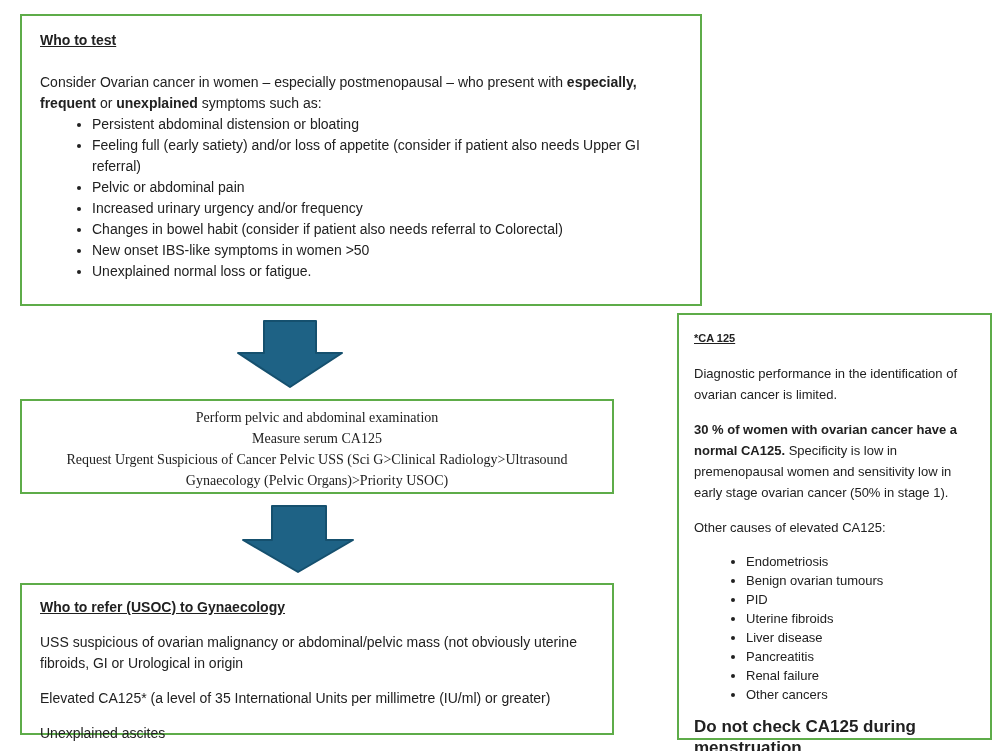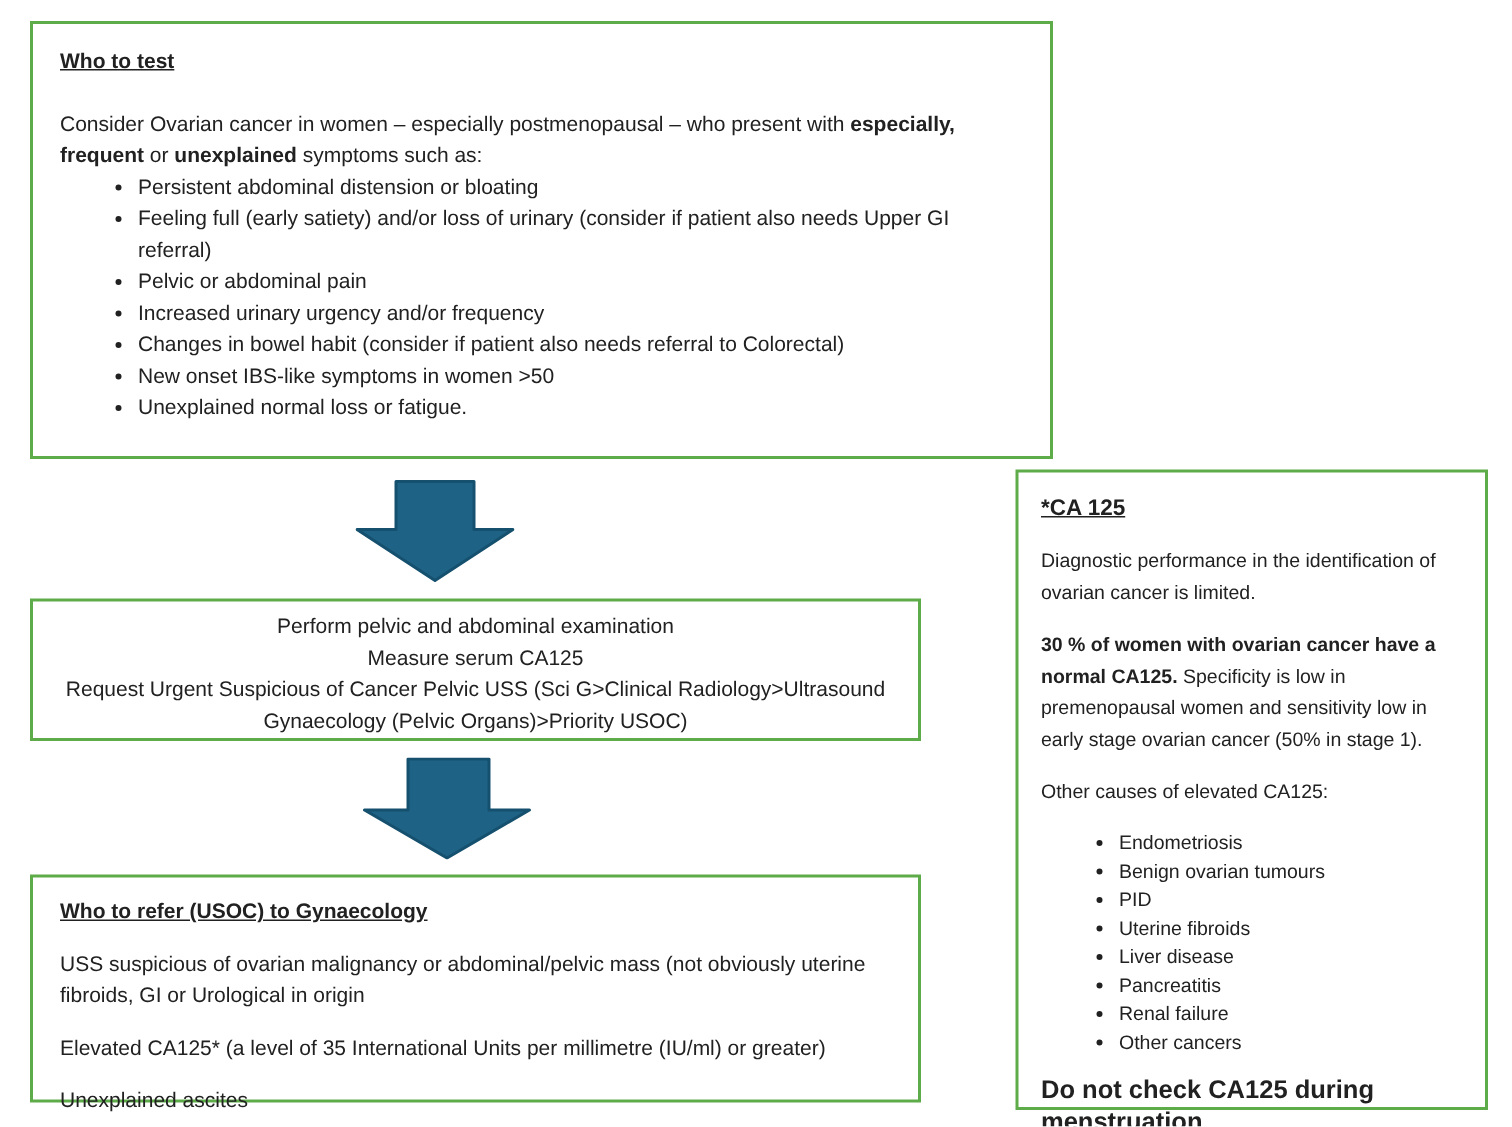--- a/index.html
+++ b/index.html
@@ -47,37 +47,37 @@
   .arrow { position: absolute; }
   .arrow-1 { left: 237px; top: 320px; }
   .arrow-2 { left: 242px; top: 505px; }
   
   .box-actions {
     left: 20px; top: 399px; width: 594px; height: 95px;
     padding: 6px 12px;
     font-size: 14px; line-height: 21px;
     text-align: center;
   }
-  .box-actions .action-line { margin: 0; }
+  .box-actions .action-line { margin: 0; font-family: Liberation Serif, serif; }
   
   .box-who-to-refer {
     left: 20px; top: 583px; width: 594px; height: 152px;
     padding: 12px 18px;
     font-size: 14px; line-height: 21px;
   }
   .box-who-to-refer .box-title { margin-bottom: 14px; }
   .box-who-to-refer p { margin: 0 0 14px 0; }
   .box-who-to-refer p:last-child { margin-bottom: 0; }
   
   .box-ca125 {
     left: 677px; top: 313px; width: 315px; height: 427px;
     padding: 13px 15px;
     font-size: 13px; line-height: 21px;
   }
-  .box-ca125 .box-title { font-size: 15px; margin-bottom: 14px; }
+  .box-ca125 .box-title { font-size: 11px; margin-bottom: 14px; }
   .box-ca125 p { margin: 0 0 14px 0; }
   .box-ca125 .bullet-list {
     padding-left: 52px;
     margin: 0 0 12px 0;
   }
   .box-ca125 .bullet-list li { line-height: 19px; }
   .ca125-footer {
     font-weight: bold;
     font-size: 17px;
   }
@@ -86,21 +86,21 @@
 </head>
 <body>
 
 <div class="canvas">
 
   <div class="box box-who-to-test">
     <div class="box-title">Who to test</div>
     <p class="intro"><span>Consider Ovarian cancer in women – especially postmenopausal – who present with </span><span class="b">especially,</span><span> </span><span class="b">frequent</span><span> or </span><span class="b">unexplained</span><span> symptoms such as:</span></p>
     <ul class="bullet-list">
       <li>Persistent abdominal distension or bloating</li>
-      <li>Feeling full (early satiety) and/or loss of urinary (consider if patient also needs Upper GI referral)</li>
+      <li>Feeling full (early satiety) and/or loss of appetite (consider if patient also needs Upper GI referral)</li>
       <li>Pelvic or abdominal pain</li>
       <li>Increased urinary urgency and/or frequency</li>
       <li>Changes in bowel habit (consider if patient also needs referral to Colorectal)</li>
       <li>New onset IBS-like symptoms in women &gt;50</li>
       <li>Unexplained normal loss or fatigue.</li>
     </ul>
   </div>
 
   <svg class="arrow arrow-1" width="106" height="68" viewBox="0 0 106 68">
     <polygon points="27,1 79,1 79,33 105,33 53,67 1,33 27,33" fill="#1e6285" stroke="#15506e" stroke-width="2" stroke-linejoin="round"></polygon>

